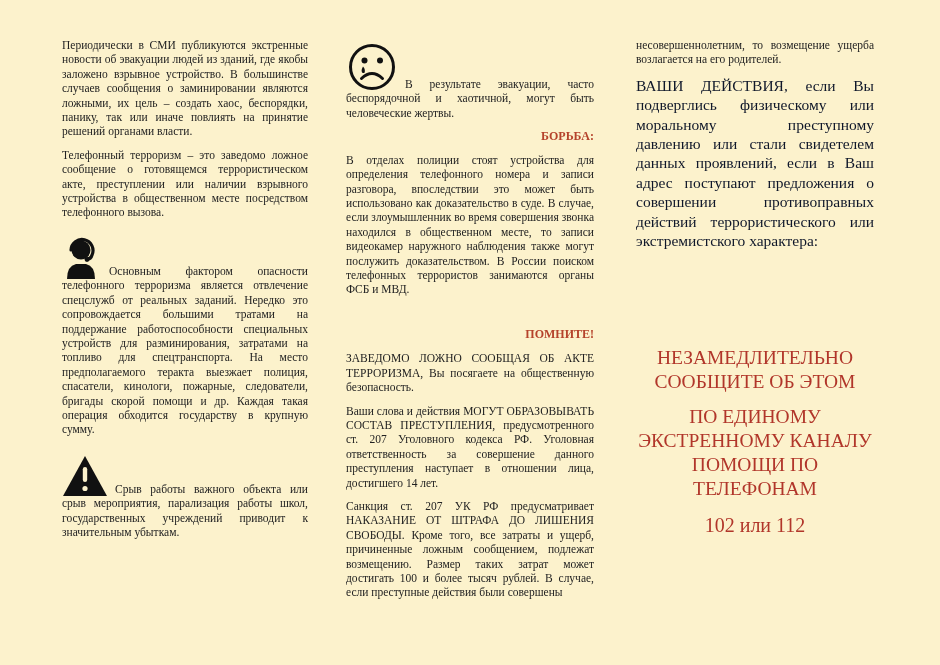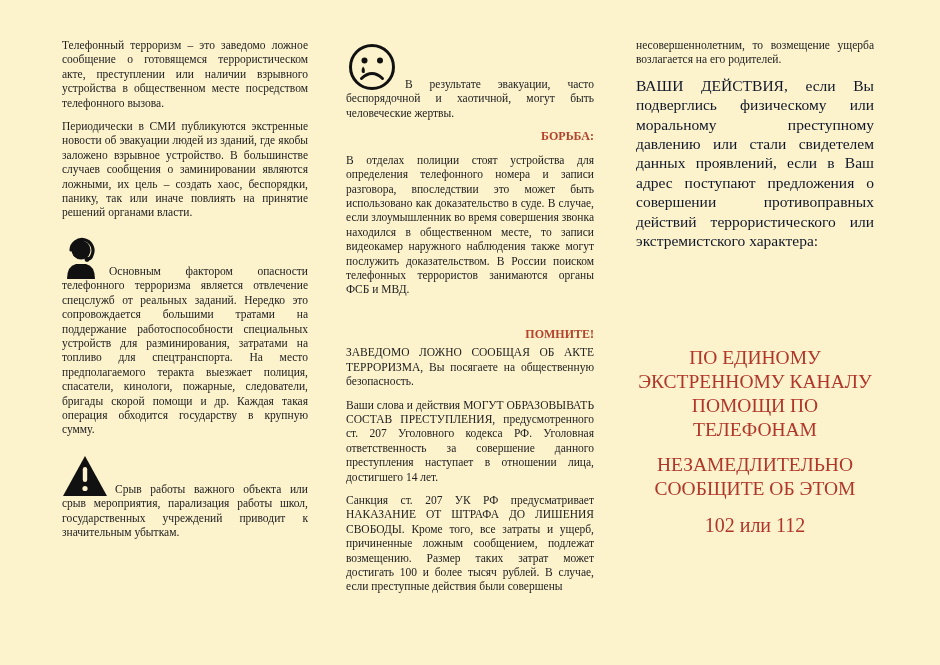--- a/index.html
+++ b/index.html
@@ -21,21 +21,21 @@
   .col-2 { left: 346px; width: 248px; }
   .col-3 { left: 636px; width: 238px; }
 
   .para { margin: 0 0 9px 0; }
 
   .subhead {
     color: #b5432b; font-weight: bold; text-align: right;
     font-size: 12px; line-height: 14.5px;
     margin: 6px 0 9px 0;
   }
-  .subhead.spaced-top { margin-top: 30px; margin-bottom: 4px; }
+  .subhead.spaced-top { margin-top: 30px; margin-bottom: 10px; }
 
   .icon-inline {
     display: inline-block; vertical-align: baseline;
     margin-right: 7px; position: relative; top: 4px;
   }
   .icon-inline svg { display: block; }
 
   
   .warn-head {
     color: #b5352b; font-weight: bold; text-align: center;
@@ -57,22 +57,22 @@
     font-size: 20px; line-height: 24px;
     margin-top: 12px; margin-bottom: 2px;
   }
 </style>
 </head>
 <body>
 
 <div class="sheet">
 
   <div class="col col-1">
+    <p class="para">Периодически в СМИ публикуются экстренные новости об эвакуации людей из зданий, где якобы заложено взрывное устройство. В большинстве случаев сообщения о заминировании являются ложными, их цель – создать хаос, беспорядки, панику, так или иначе повлиять на принятие решений органами власти.</p>
     <p class="para">Телефонный терроризм – это заведомо ложное сообщение о готовящемся террористическом акте, преступлении или наличии взрывного устройства в общественном месте посредством телефонного вызова.</p>
-    <p class="para">Периодически в СМИ публикуются экстренные новости об эвакуации людей из зданий, где якобы заложено взрывное устройство. В большинстве случаев сообщения о заминировании являются ложными, их цель – создать хаос, беспорядки, панику, так или иначе повлиять на принятие решений органами власти.</p>
     <p class="para"><span class="icon-inline"><svg width="40" height="46" viewBox="0 0 40 46" xmlns="http://www.w3.org/2000/svg">
             <circle cx="19" cy="17" r="9.5" fill="#111"></circle>
             <path d="M5,46 Q5,33 14,31 L24,31 Q33,33 33,46 Z" fill="#111"></path>
             <path d="M9,17 a11,11 0 1 1 21,5 q-1,4 -5,4" fill="none" stroke="#111" stroke-width="3.2" stroke-linecap="round"></path>
             <circle cx="25" cy="26.5" r="2.4" fill="#111"></circle>
           </svg></span><span>Основным фактором опасности телефонного терроризма является отвлечение спецслужб от реальных заданий. Нередко это сопровождается большими тратами на поддержание работоспособности специальных устройств для разминирования, затратами на топливо для спецтранспорта. На место предполагаемого теракта выезжает полиция, спасатели, кинологи, пожарные, следователи, бригады скорой помощи и др. Каждая такая операция обходится государству в крупную сумму.</span></p>
     <p class="para" style="margin-top:14px"><span class="icon-inline"><svg width="46" height="42" viewBox="0 0 46 42" xmlns="http://www.w3.org/2000/svg">
             <path d="M23,1 L45,41 L1,41 Z" fill="#111"></path>
             <rect x="20.8" y="12" width="4.4" height="15" rx="2.2" fill="#fcf2cc"></rect>
             <circle cx="23" cy="33.5" r="2.6" fill="#fcf2cc"></circle>
@@ -92,19 +92,19 @@
     <div class="subhead spaced-top">ПОМНИТЕ!</div>
     <p class="para">ЗАВЕДОМО ЛОЖНО СООБЩАЯ ОБ АКТЕ ТЕРРОРИЗМА, Вы посягаете на общественную безопасность.</p>
     <p class="para">Ваши слова и действия МОГУТ ОБРАЗОВЫВАТЬ СОСТАВ ПРЕСТУПЛЕНИЯ, предусмотренного ст. 207 Уголовного кодекса РФ. Уголовная ответственность за совершение данного преступления наступает в отношении лица, достигшего 14 лет.</p>
     <p class="para">Санкция ст. 207 УК РФ предусматривает НАКАЗАНИЕ ОТ ШТРАФА ДО ЛИШЕНИЯ СВОБОДЫ. Кроме того, все затраты и ущерб, причиненные ложным сообщением, подлежат возмещению. Размер таких затрат может достигать 100 и более тысяч рублей. В случае, если преступные действия были совершены</p>
   </div>
 
   <div class="col col-3">
     <p class="para">несовершеннолетним, то возмещение ущерба возлагается на его родителей.</p>
     <p class="alert-para">ВАШИ ДЕЙСТВИЯ, если Вы подверглись физическому или моральному преступному давлению или стали свидетелем данных проявлений, если в Ваш адрес поступают предложения о совершении противоправных действий террористического или экстремистского характера:</p>
     <div class="calls">
+      <p class="call-line">НЕЗАМЕДЛИТЕЛЬНО СООБЩИТЕ ОБ ЭТОМ</p>
       <p class="call-line">ПО ЕДИНОМУ ЭКСТРЕННОМУ КАНАЛУ ПОМОЩИ ПО ТЕЛЕФОНАМ</p>
-      <p class="call-line">НЕЗАМЕДЛИТЕЛЬНО СООБЩИТЕ ОБ ЭТОМ</p>
       <p class="phones-line">102 или 112</p>
     </div>
   </div>
 
 </div>
 
 </body></html>

